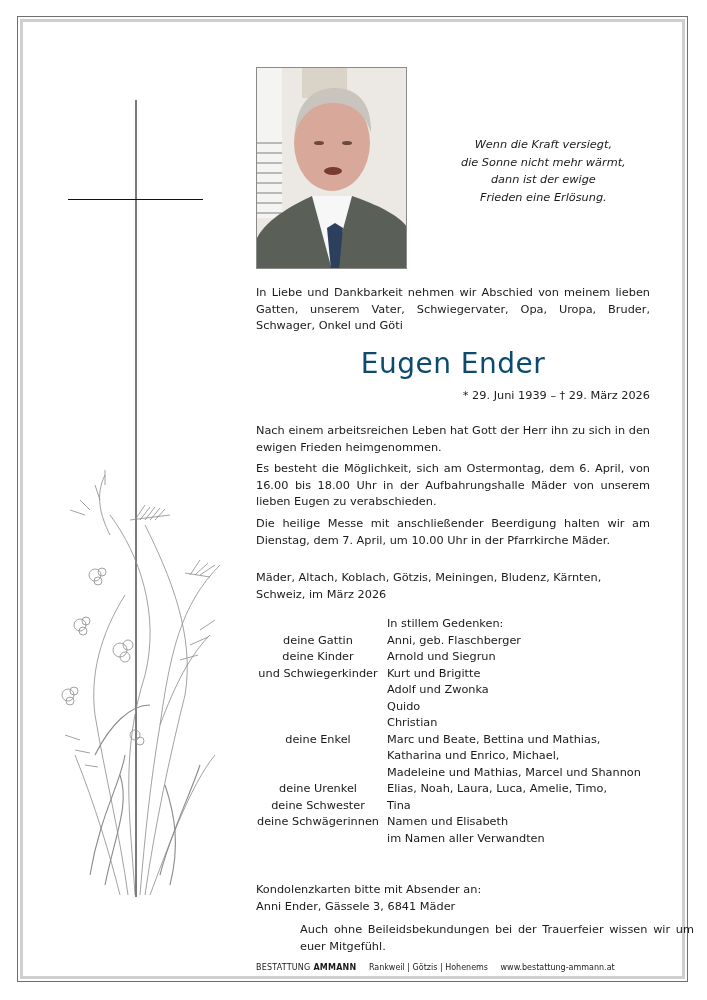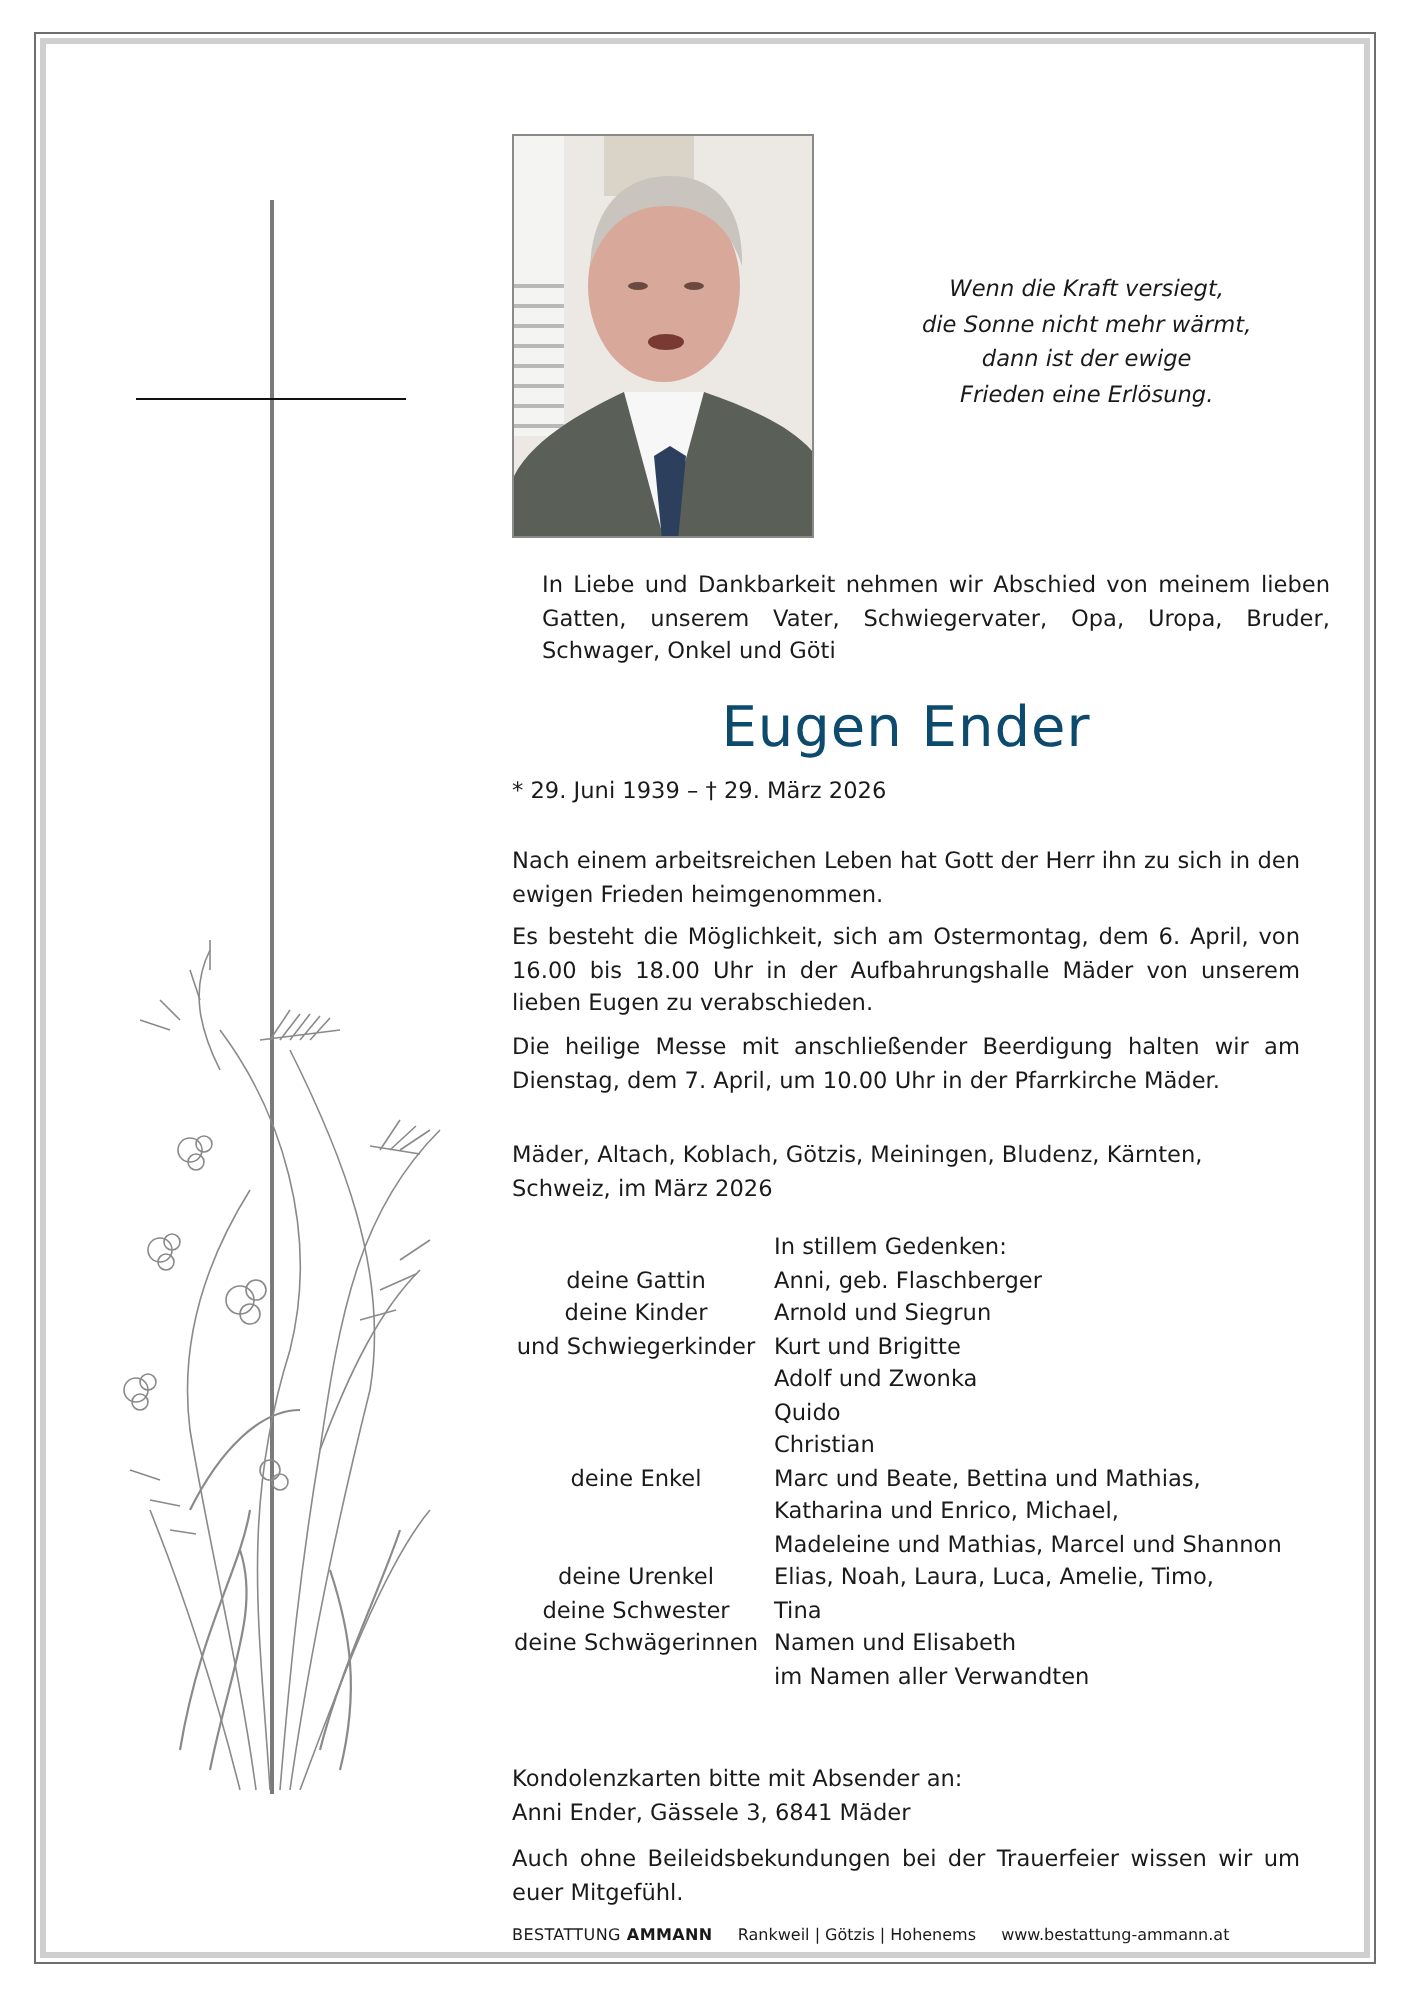--- a/index.html
+++ b/index.html
@@ -12,34 +12,34 @@
   .cross-v { position:absolute; left:135px; top:100px; width:2px; height:797px; background:#7a7a7a; }
   .cross-h { position:absolute; left:68px; top:199px; width:135px; height:1px; background:#111; }
   .plant { position:absolute; left:50px; top:455px; width:180px; height:445px; }
   .photo { position:absolute; left:256px; top:67px; width:151px; height:202px;
            border:1px solid #8a8a8a; box-sizing:border-box; overflow:hidden; background:#e8e6e2; }
   .poem { position:absolute; left:461px; top:136px; font-style:italic; font-size:11.3px;
           line-height:17.5px; color:#1a1a1a;text-align:center; }
   .poem div { white-space:nowrap; }
   .col { position:absolute; left:256px; width:394px; font-size:11.3px; line-height:16.6px; }
   .justify { text-align:justify; text-align-last:left; }
-  .intro { top:285px;margin-left:15px; }
+  .intro { top:285px; }
   .name { position:absolute; left:256px; width:394px; top:344px; text-align:center;
           font-size:28px; letter-spacing:0.5px; line-height:40px; color:#0c4a6e; }
-  .dates { position:absolute; left:256px; width:394px; top:389px; text-align:left; font-size:11.3px; }
+  .dates { position:absolute; left:256px; width:394px; top:389px; text-align:right; font-size:11.3px; }
   .p1 { top:423px; }
   .p2 { top:461px; }
   .p3 { top:516px; }
   .places { top:570px; }
   .mourners { position:absolute; left:256px; top:616px; width:420px; font-size:11.3px; line-height:16.5px; }
   .mrow { display:flex; }
   .mrow .rel { width:124px; text-align:center; padding-right:7px; white-space:nowrap; }
   .mrow .names { white-space:nowrap; }
   .condol { top:882px; }
-  .closing { top:922px; }
+  .closing { top:922px;margin-left:44px; }
   .footer { position:absolute; left:256px; top:963px; font-size:8px; white-space:nowrap; color:#1a1a1a; }
   .footer .brand { font-weight:normal; letter-spacing:0.2px; }
   .footer .brand b { font-weight:bold; }
   .footer span { margin-right:10px; }
 </style>
 </head>
 <body>
 
 <div class="frame-outer"></div>
 <div class="frame-inner"></div>

